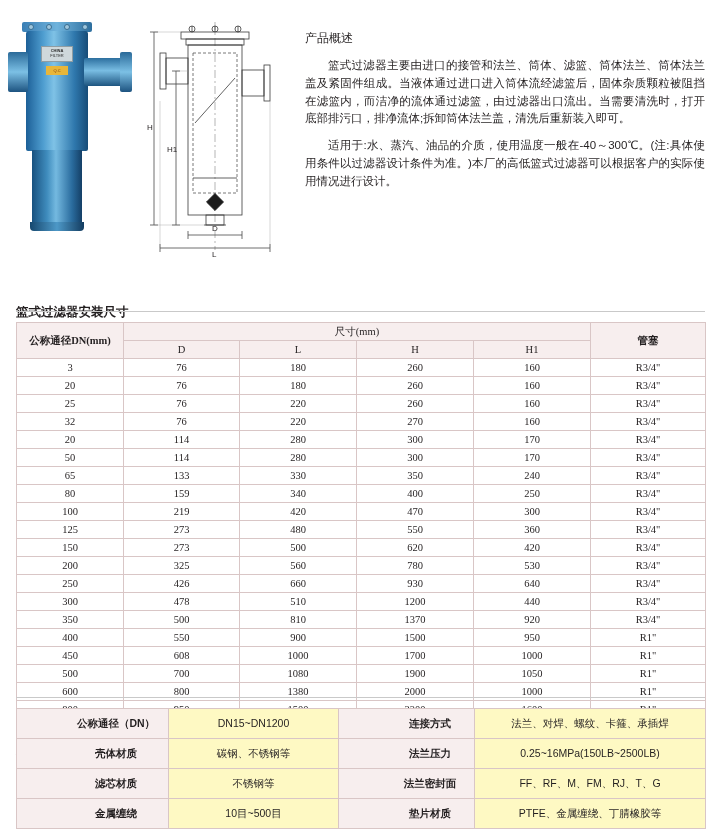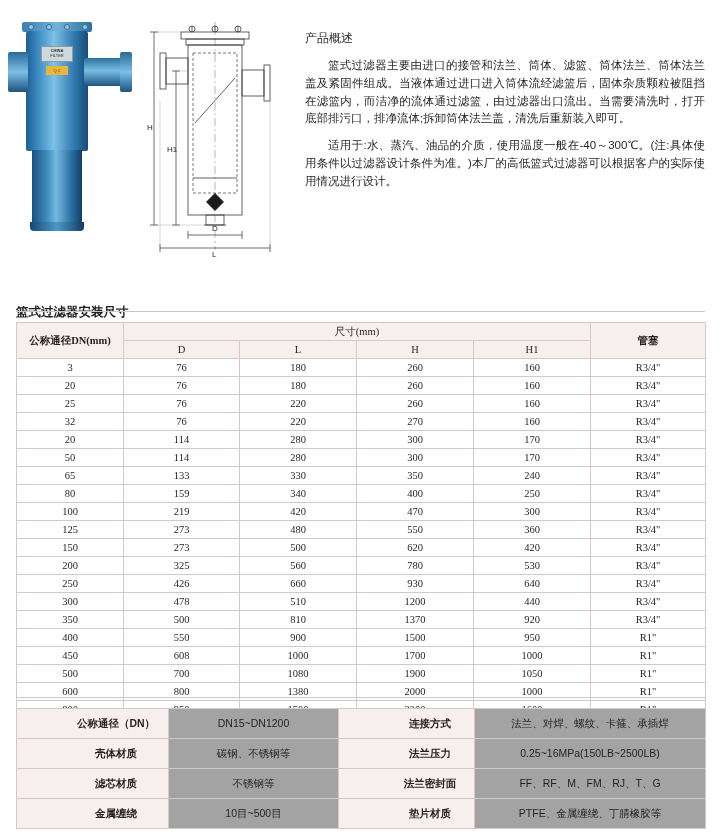--- a/index.html
+++ b/index.html
@@ -211,21 +211,21 @@
     height: 27px;
     line-height: 27px;
     text-align: center;
     font-size: 10.5px;
   }
   .sel-table td.lbl {
     background: #f7eeee;
     font-weight: bold;
     padding-left: 48px;
   }
-  .sel-table td.val { background: #a3a3a3; }
+  .sel-table td.val { background: #fef9c3; }
   .sel-table col.s0 { width: 152px; }
   .sel-table col.s1 { width: 170px; }
   .sel-table col.s2 { width: 136px; }
   .sel-table col.s3 { width: 231px; }
 </style>
 </head>
 <body>
 
 <div class="page">
 

